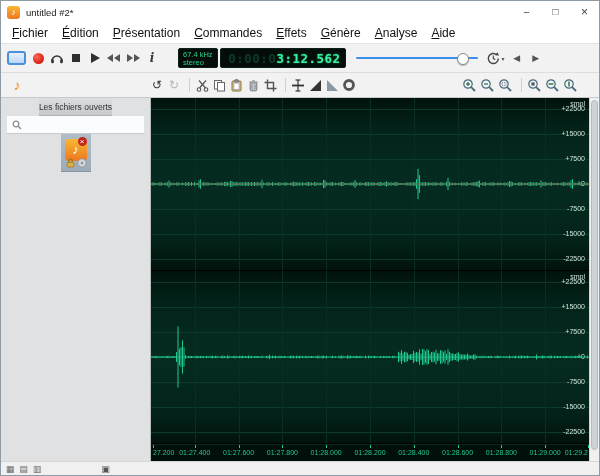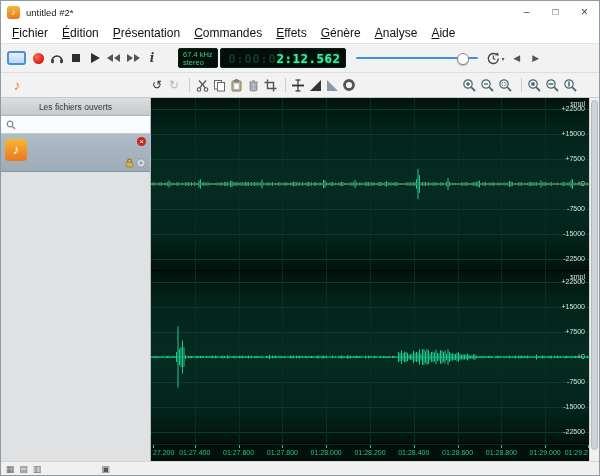--- a/index.html
+++ b/index.html
@@ -46,21 +46,21 @@
   .note-btn{font-size:14px;color:#ee8822;width:20px;}
   .tb2-group{display:flex;align-items:center;margin-left:118px;}
   .tb2-group .tbtn,.tb2-zoom .tbtn{margin-right:3px;}
   .glyph-btn{font-size:12px;color:#333;}
   .glyph-btn.disabled{color:#b5b5b5;}
   .sep{width:1px;height:14px;background:#cfcfcf;margin:0 5px;}
   .tb2-zoom{display:flex;align-items:center;margin-left:auto;margin-right:12px;}
 
   
   .content{flex:1;display:flex;min-height:0;}
-  .sidebar{width:149px;background:#dfe1e3;border-right:1px solid #b5b9bc;display:flex;flex-direction:column;flex:none;}
+  .sidebar{width:149px;background:#dfe1e3;border-right:1px solid #b5b9bc;display:flex;flex-direction:column;flex:none;align-items:center;}
   .side-header{height:17px;background:linear-gradient(#dcdee0,#c7cacc);border-bottom:1px solid #b2b5b8;font-size:8.5px;color:#333;display:flex;align-items:center;justify-content:center;flex:none;}
   .side-search{height:17px;background:#fbfcfd;border-bottom:1px solid #c8cbce;display:flex;align-items:center;padding:0 5px;flex:none;}
   .side-search input{border:none;outline:none;background:transparent;font-size:8px;flex:1;min-width:0;margin-left:3px;font-family:"Liberation Sans",sans-serif;}
   .file-item{position:relative;height:38px;background:linear-gradient(#b0bdc8,#9cabb7);border-bottom:1px solid #8795a1;padding:3px 4px;box-sizing:border-box;display:flex;flex:none;}
   .file-icon{width:22px;height:22px;border-radius:4px;background:linear-gradient(#f7b733,#ee7720);color:#fff;font-size:13px;line-height:22px;text-align:center;margin-top:2px;flex:none;}
   .file-meta{margin-left:5px;overflow:hidden;}
   .file-title{font-size:8.5px;font-weight:bold;color:#16323f;line-height:11px;white-space:nowrap;}
   .file-sub{font-size:7.5px;color:#2c3b45;line-height:9px;white-space:nowrap;}
   .file-close{position:absolute;top:3px;right:4px;width:9px;height:9px;border-radius:50%;background:#c2271c;color:#fff;font-size:8px;line-height:9px;text-align:center;}
   .mini-icons{position:absolute;right:4px;bottom:3px;display:flex;gap:2px;}
@@ -142,21 +142,21 @@
         <span class="dtri r"></span>
       </span>
     <span class="tbtn info">i</span>
 
     <div class="lcd">
       <div class="lcd-line">67.4 kHz</div>
       <div class="lcd-line">stereo</div>
     </div>
     <div class="lcd time">
       <span class="dim">0:00:0</span>
-        <span class="bright">2:12.562</span>
+        <span class="bright">3:12.562</span>
     </div>
 
     <div class="slider">
       <div class="slider-track"></div>
       <div class="slider-knob"></div>
     </div>
 
     <span class="tbtn">
       <svg width="15" height="15" viewBox="0 0 15 15">
           <path d="M12.3 7.5a5 5 0 1 1-1.6-3.7" fill="none" stroke="#444" stroke-width="1.4"></path>

